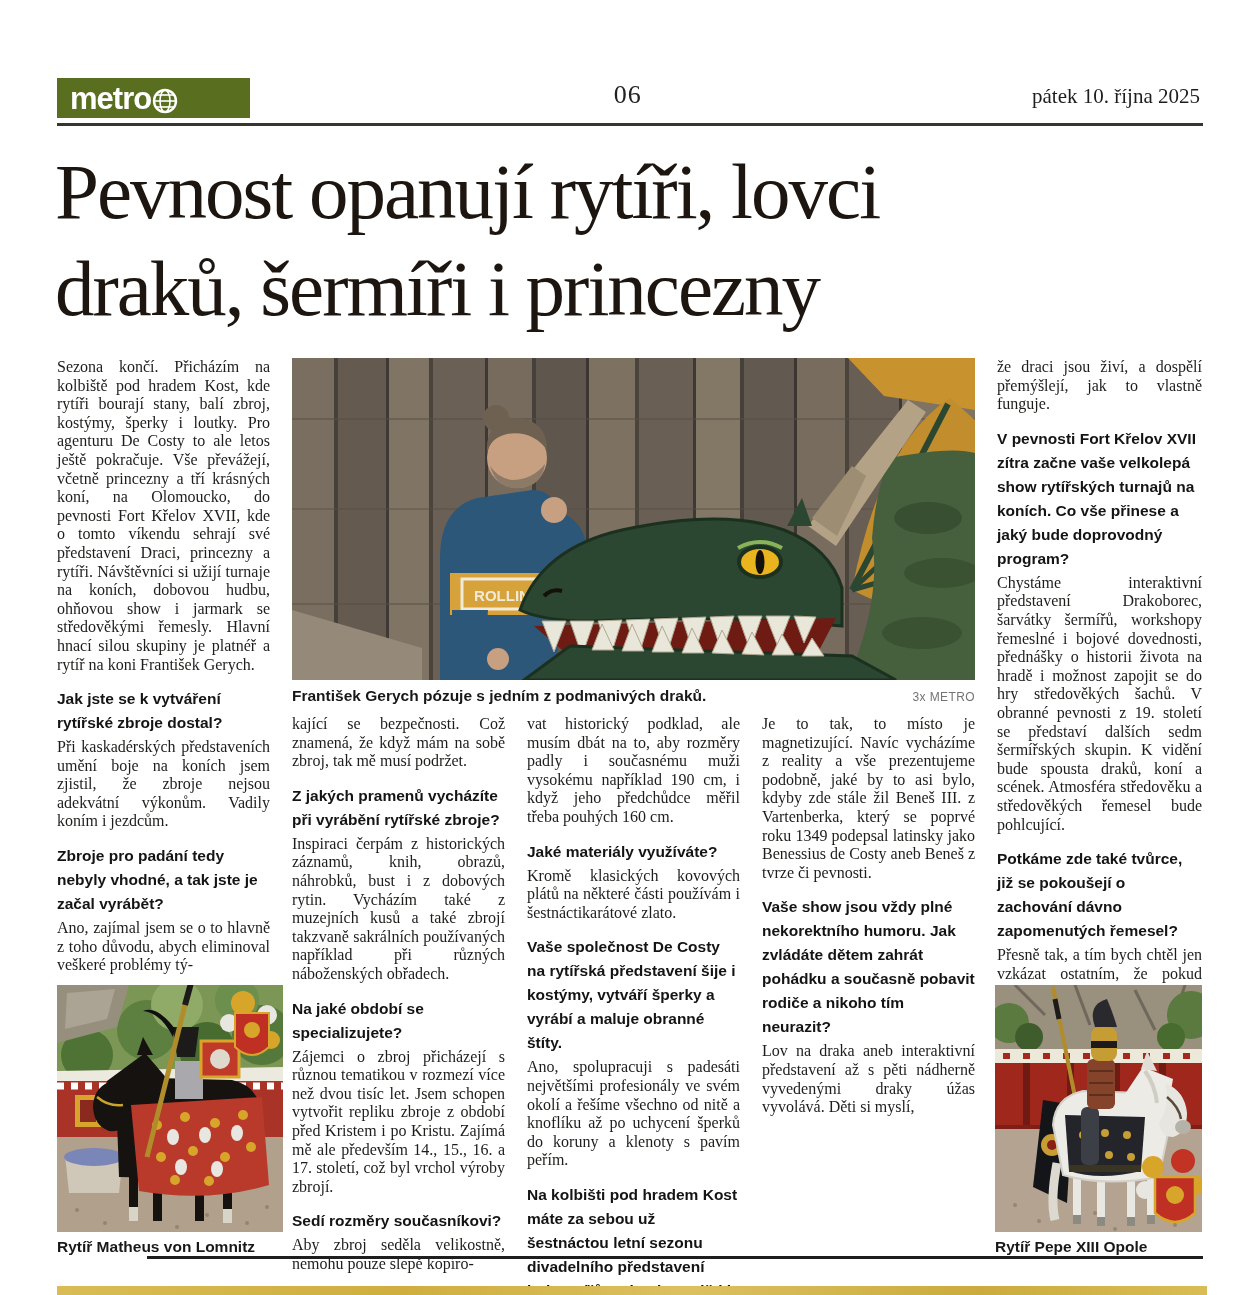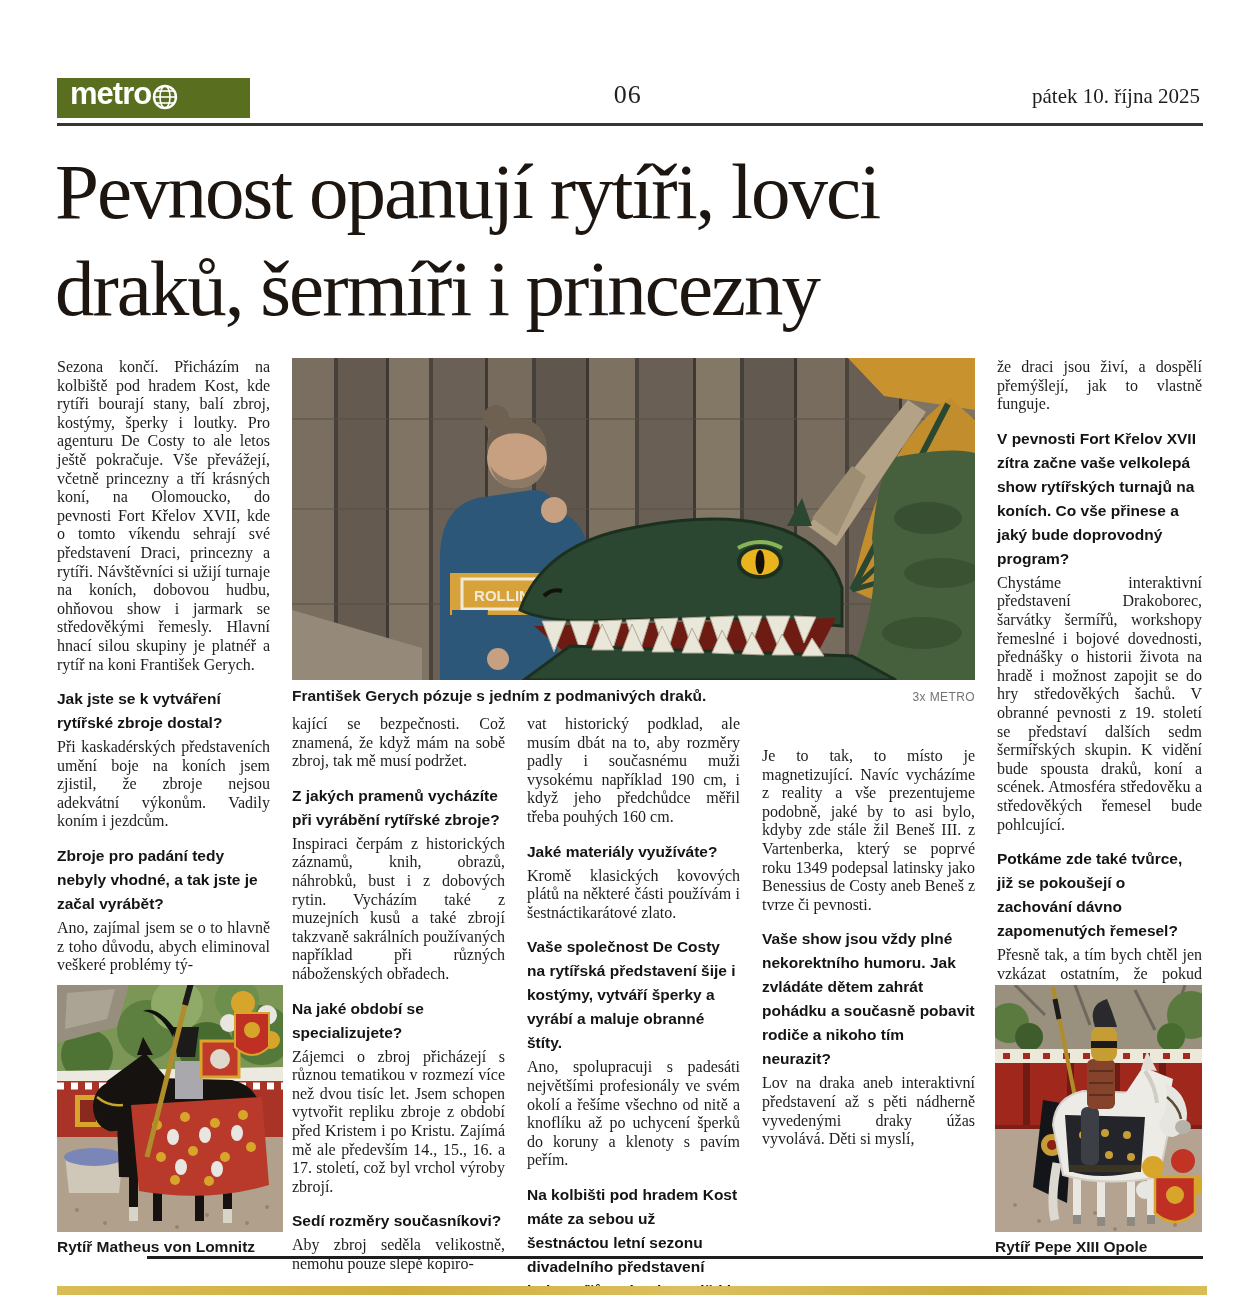--- a/index.html
+++ b/index.html
@@ -4,21 +4,21 @@
 <style>
   html,body{margin:0;padding:0;background:#e8e8e8;}
   .page{
     position:relative; width:1257px; height:1295px; margin:0 auto;
     background:#ffffff; overflow:hidden;
     font-family:"Liberation Serif", serif; color:#1d1d1b;
   }
   
   .logo{
     position:absolute; left:57px; top:78px; width:193px; height:40px;
-    background:#5a6e1f; display:flex; padding-left:13px; box-sizing:border-box;
+    background:#5a6e1f; display:flex; align-items:center; padding-left:13px; box-sizing:border-box;
   }
   .logo-text{
     font-family:"Liberation Sans", sans-serif; font-weight:bold;
     font-size:31px; color:#ffffff; letter-spacing:-1px; line-height:1;
   }
   .logo-globe{ margin-left:1px; margin-top:6px; }
   .page-number{
     position:absolute; top:80px; left:50%; transform:translateX(-53%);
     font-size:26px; color:#222; letter-spacing:1px;
   }
@@ -32,21 +32,21 @@
   .headline{
     position:absolute; left:55px; top:143px; width:1148px;
     font-size:79px; line-height:97px; font-weight:500; letter-spacing:-2px;
     color:#1c1510;
   }
   
   .col{ position:absolute; top:358px; width:213px; }
   .col-1{ left:57px; }
   .col-2{ left:292px; top:715px; }
   .col-3{ left:527px; top:715px; }
-  .col-4{ left:762px; top:715px;margin-top:32px; }
+  .col-4{ left:762px; top:715px; }
   .col-5{ left:997px; width:205px; }
   .col p{ margin:0; }
   .col p.a{
     font-size:16px; line-height:18.6px; text-align:justify;
   }
   .col p.q{
     font-family:"Liberation Sans", sans-serif; font-weight:bold;
     font-size:15.5px; line-height:24px; margin:13px 0 3px; color:#141414;
   }
   .col p.a .byline{

